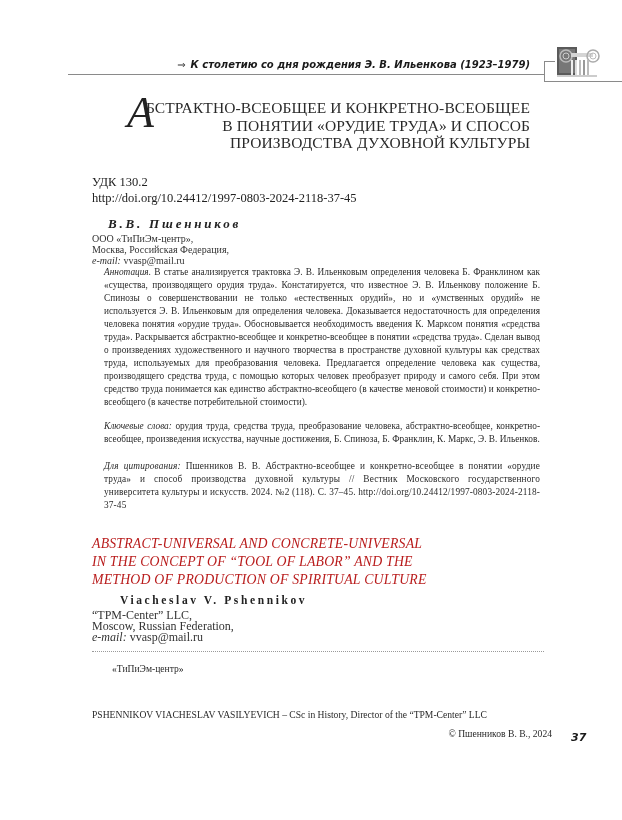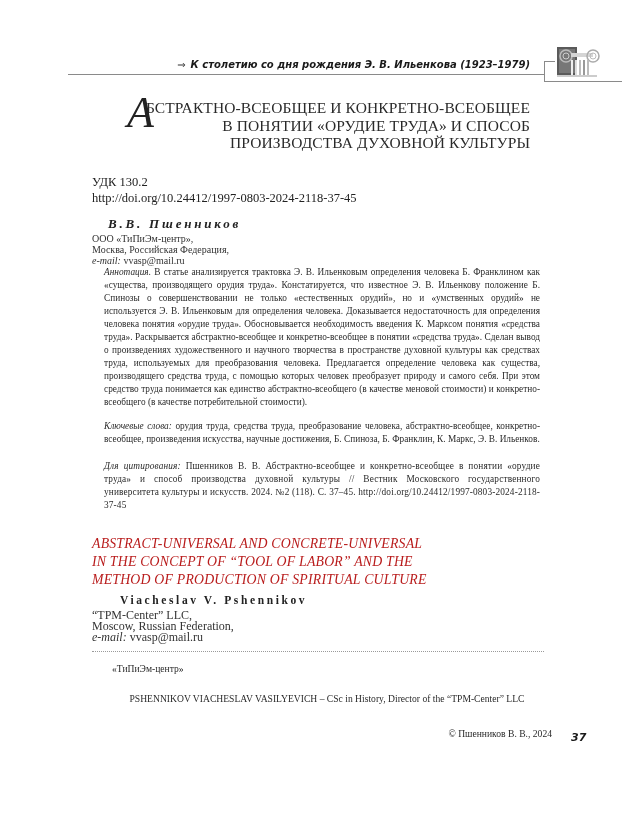--- a/index.html
+++ b/index.html
@@ -47,21 +47,21 @@
   .en-author { position: absolute; left: 92px; top: 594px; font-size: 11.5px; font-weight: bold;
                letter-spacing: 2.6px; color: #222; margin-left: 28px; }
   .en-affil { position: absolute; left: 92px; top: 610px; font-size: 12px; line-height: 11px; color: #333; }
 
   .dotted { position: absolute; left: 92px; top: 651px; width: 452px; height: 0;
             border-top: 1px dotted #9a9a9a; }
 
   .bio { position: absolute; left: 92px; width: 470px; font-size: 9.6px; line-height: 13px; color: #2a2a2a; }
   .bio .indent { padding-left: 20px; }
   .bio-ru { top: 662px; }
-  .bio-en { top: 692px; text-align: center; }
+  .bio-en { top: 708px; }
   .copyright { position: absolute; right: 70px; top: 712px; font-size: 9.6px; color: #2a2a2a; margin-top: 16px; }
 
   .page-num { position: absolute; left: 571px; top: 731px; font-family: "DejaVu Sans", sans-serif;
               font-size: 11px; font-weight: bold; font-style: italic; color: #1a1a1a; }
 </style>
 </head>
 <body>
 
 <div class="rh-rule"></div>
 <div class="rh-bracket-top"></div>

